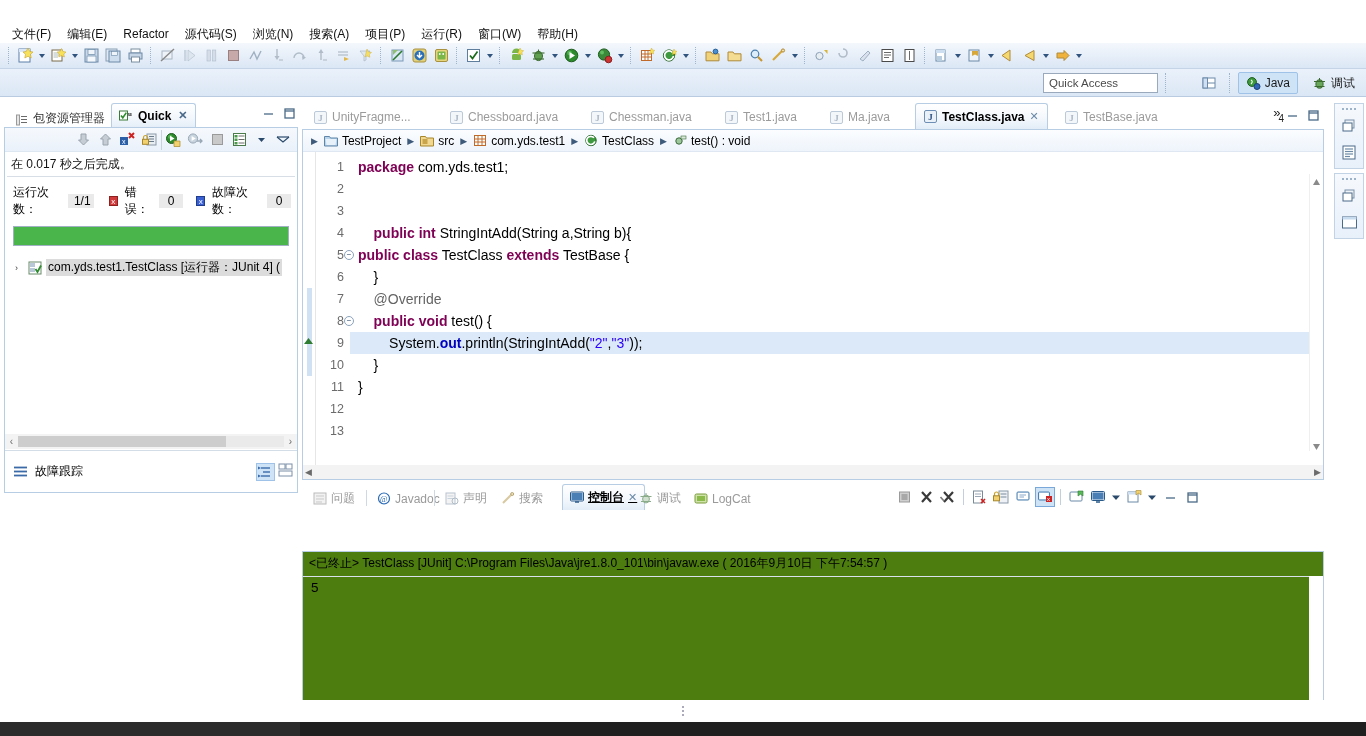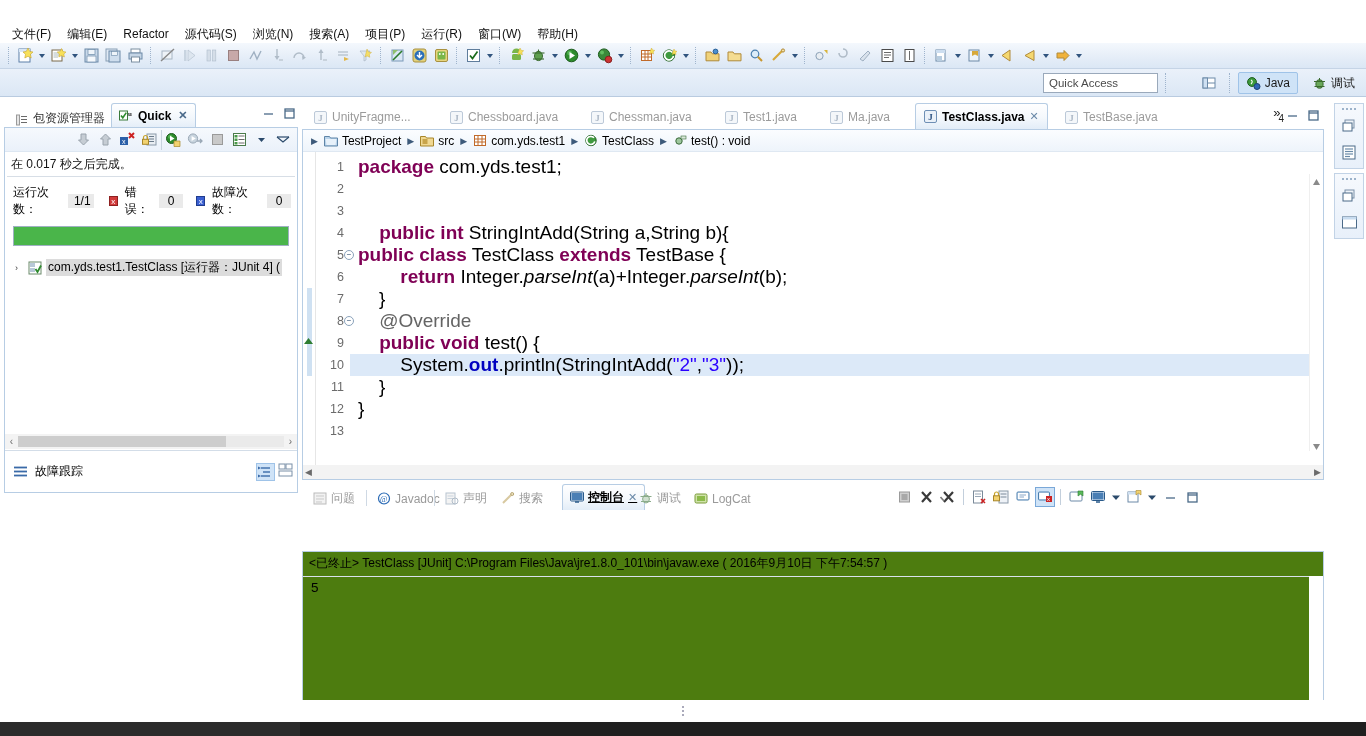--- a/index.html
+++ b/index.html
@@ -183,21 +183,21 @@
     position:relative;
   }
   .gline { height:22px; line-height:22px; position:relative; }
   .fold {
     position:absolute; right:-10px; top:6px; width:10px;height:10px;
     border:1px solid #8aa2bb; border-radius:50%; background:#fff; color:#2a4a6e;
     font-size:8px; line-height:8px; text-align:center;
   }
   .code {
     flex:1; position:relative; padding-top:4px;
-    font-family:"Liberation Sans", sans-serif; font-size:19px;
+    font-family:"Liberation Sans", sans-serif; font-size:14px;
   }
   .cline { height:22px; line-height:22px; padding-left:8px; white-space:pre; }
   .cline.hl { background:#dce9f8; }
   .kw { color:#7f0055; font-weight:bold; }
   .ann { color:#646464; }
   .stat { color:#0000c0; font-weight:bold; }
   .sm { font-style:italic; }
   .str { color:#2a00ff; }
   .edit-bar-right { position:absolute; right:0; top:22px; width:14px; bottom:14px; background:#fff; border-left:1px solid #efefef;}
   .ov-arrow-up { position:absolute; right:2px; top:2px; width:9px;height:9px; }
@@ -915,21 +915,20 @@
           <div class="gline">12</div>
           <div class="gline">13</div>
         </div>
 
         <div class="code">
           <div class="cline"><span class="kw">package</span> com.yds.test1;</div>
           <div class="cline"></div>
           <div class="cline"></div>
           <div class="cline">    <span class="kw">public int</span> StringIntAdd(String a,String b){</div>
           <div class="cline"><span class="kw">public class</span> TestClass <span class="kw">extends</span> TestBase {</div>
-          <div class="cline">        <span class="kw">return</span> Integer.<span class="sm">parseInt</span>(a)+Integer.<span class="sm">parseInt</span>(b);</div>
           <div class="cline">    }</div>
           <div class="cline">    <span class="ann">@Override</span></div>
           <div class="cline">    <span class="kw">public void</span> test() {</div>
           <div class="cline hl">        System.<span class="stat">out</span>.println(StringIntAdd(<span class="str">"2"</span>,<span class="str">"3"</span>));</div>
           <div class="cline">    }</div>
           <div class="cline">}</div>
           <div class="cline"></div>
         </div>
 
         <div class="edit-bar-right">

